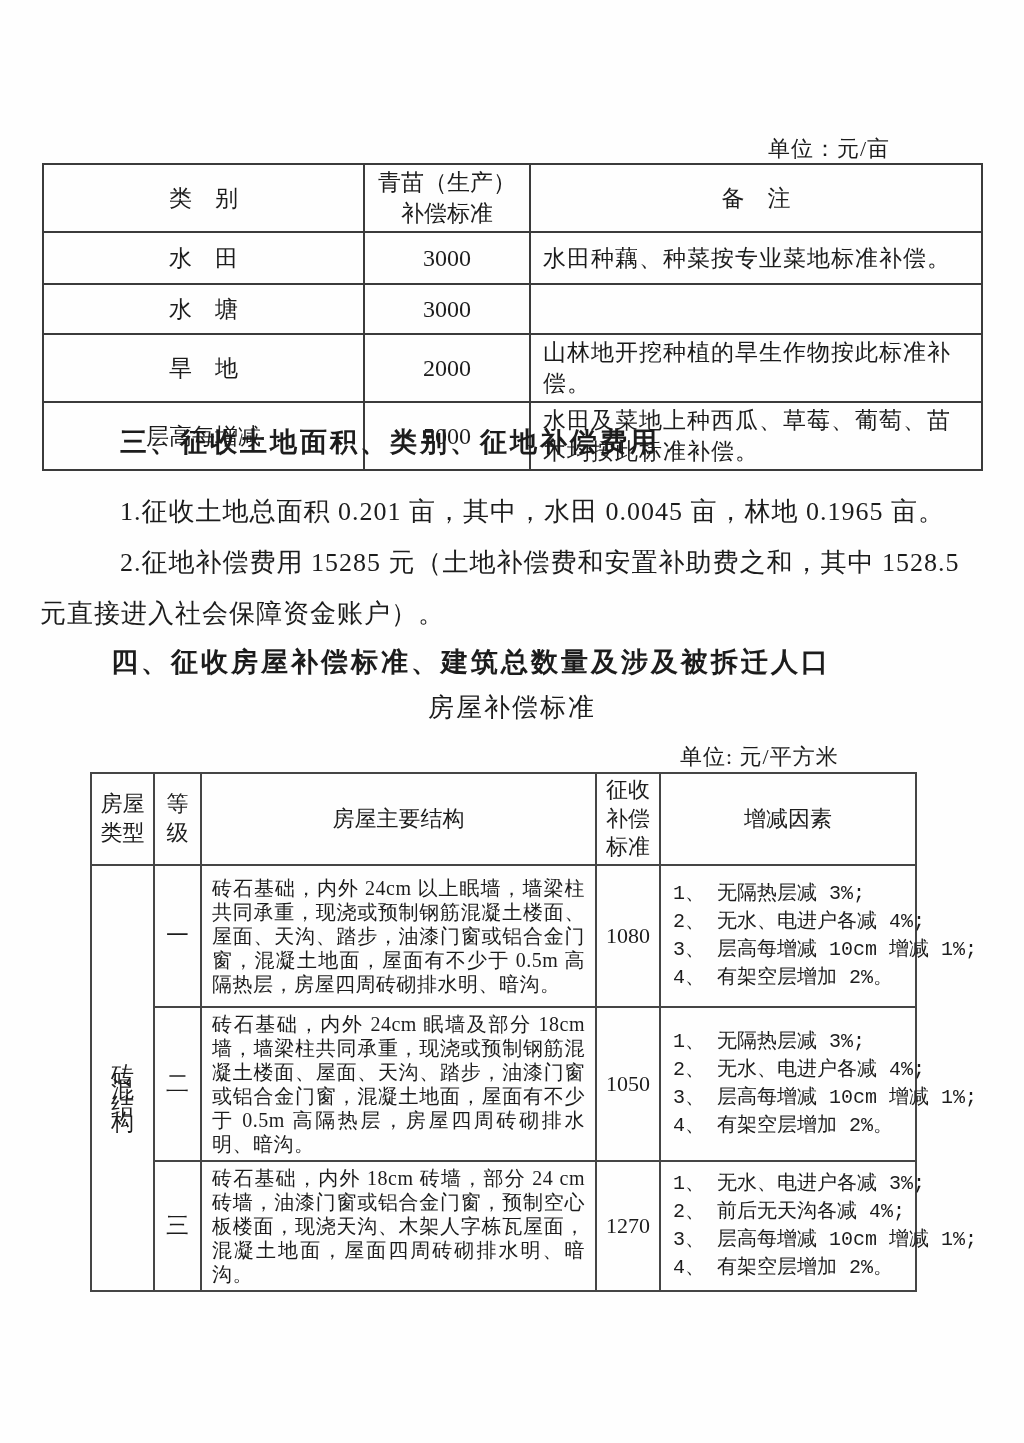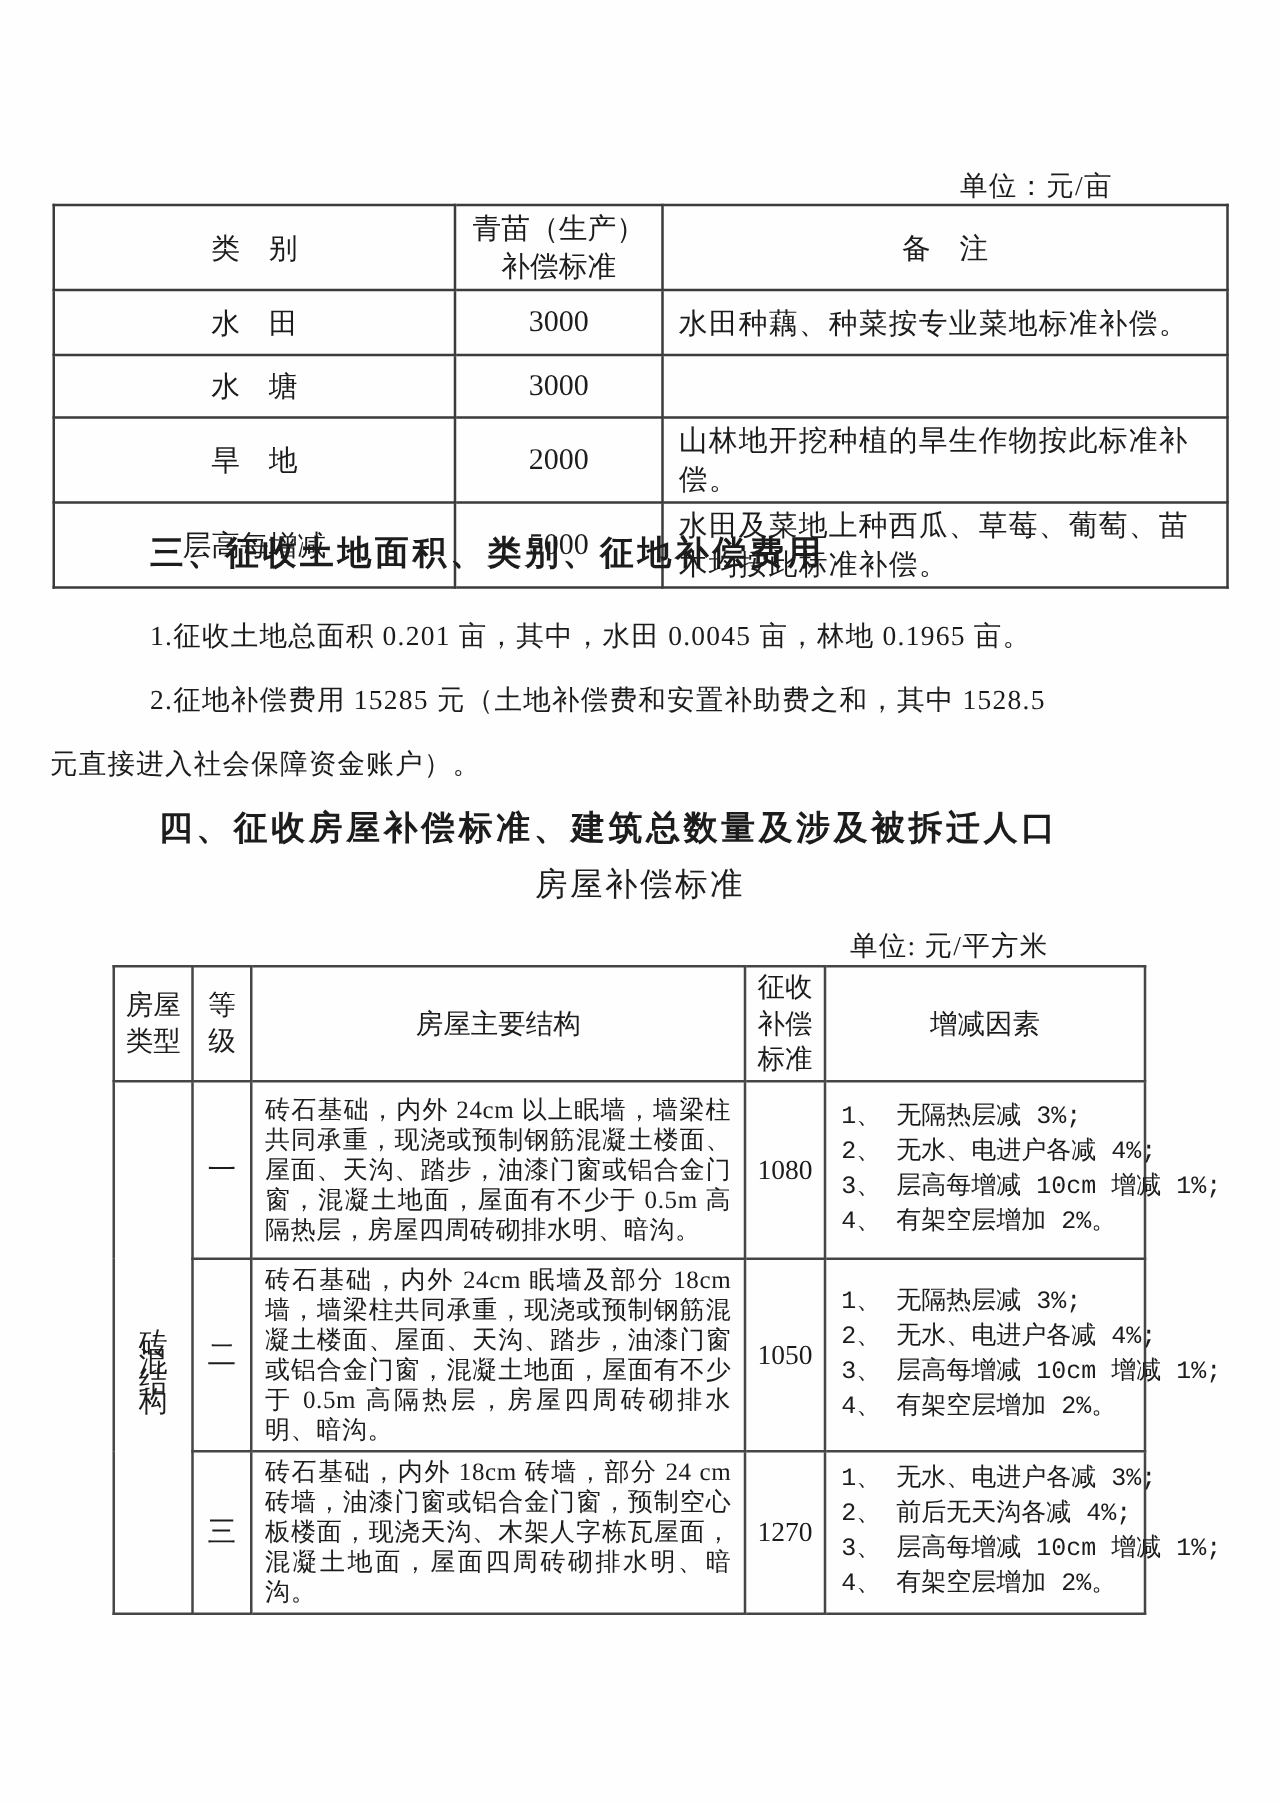--- a/index.html
+++ b/index.html
@@ -60,24 +60,24 @@
 
   
   .h-bold {
     position: absolute;
     font-size: 27px;
     font-weight: bold;
     letter-spacing: 3px;
     white-space: nowrap;
   }
   .h3 { left: 120px; top: 424px; }
-  .h4 { left: 127px; top: 644px; }
+  .h4 { left: 111px; top: 644px; }
   .para {
     position: absolute;
-    font-size: 22px;
+    font-size: 26px;
     letter-spacing: 1px;
     white-space: nowrap;
   }
   .p1  { left: 120px; top: 494px; }
   .p2a { left: 120px; top: 545px; }
   .p2b { left: 40px;  top: 596px; }
   .subtitle {
     position: absolute;
     left: 0; top: 690px;
     width: 1024px;

